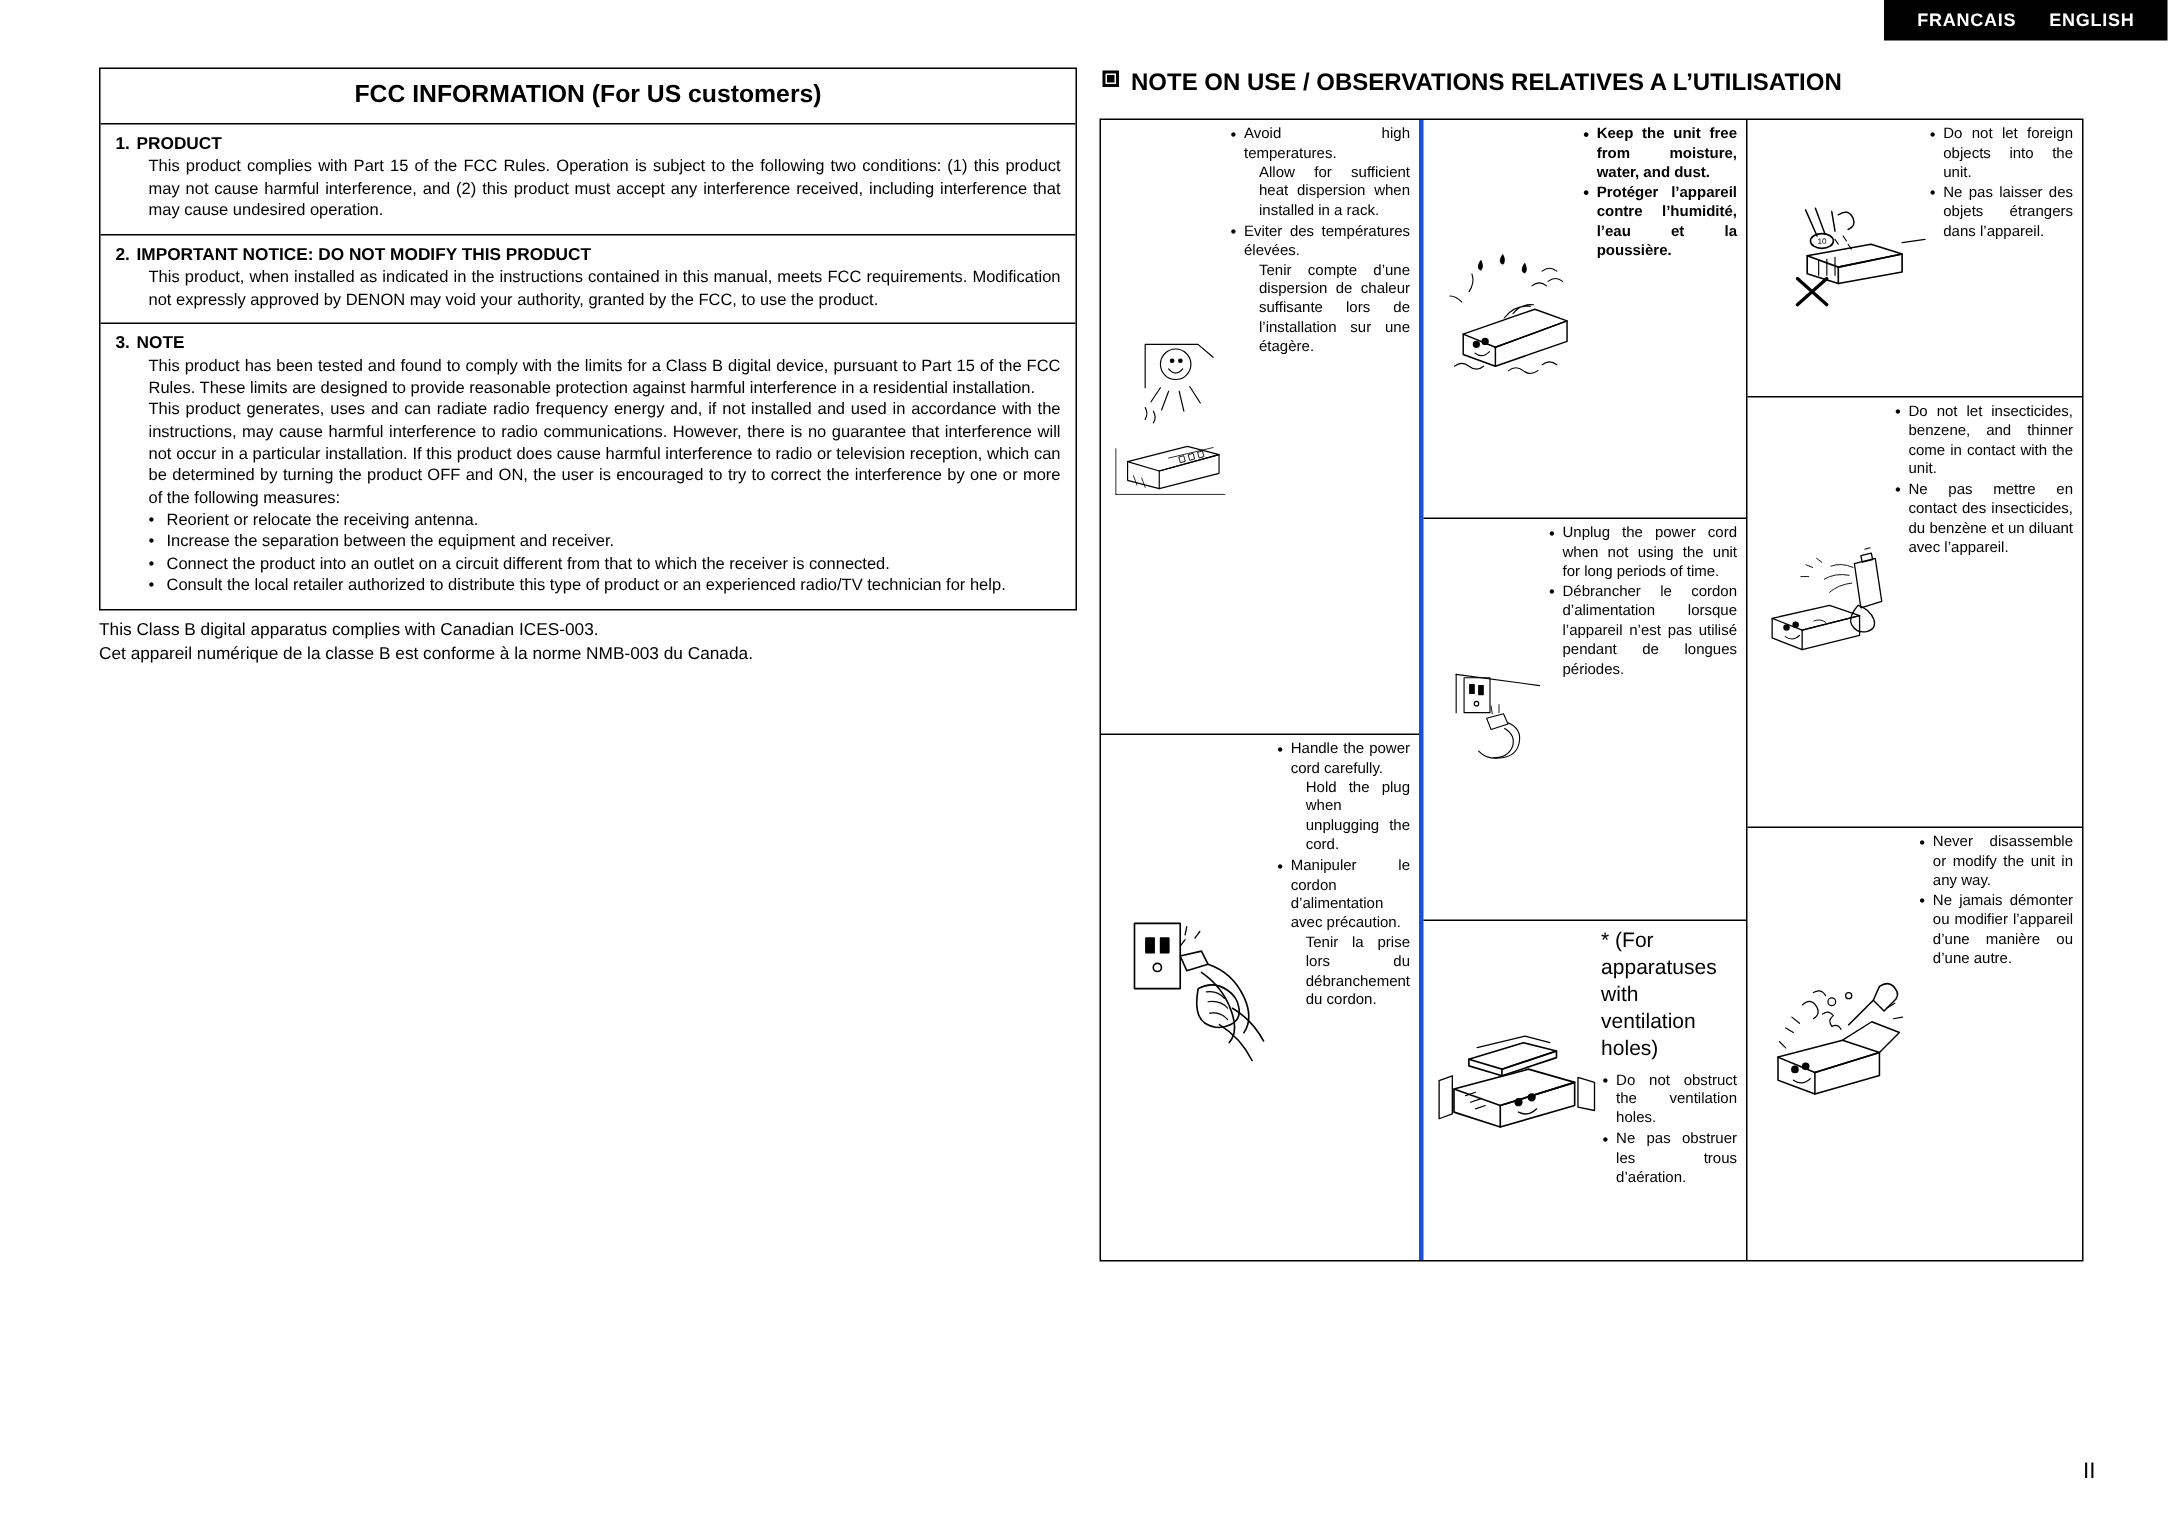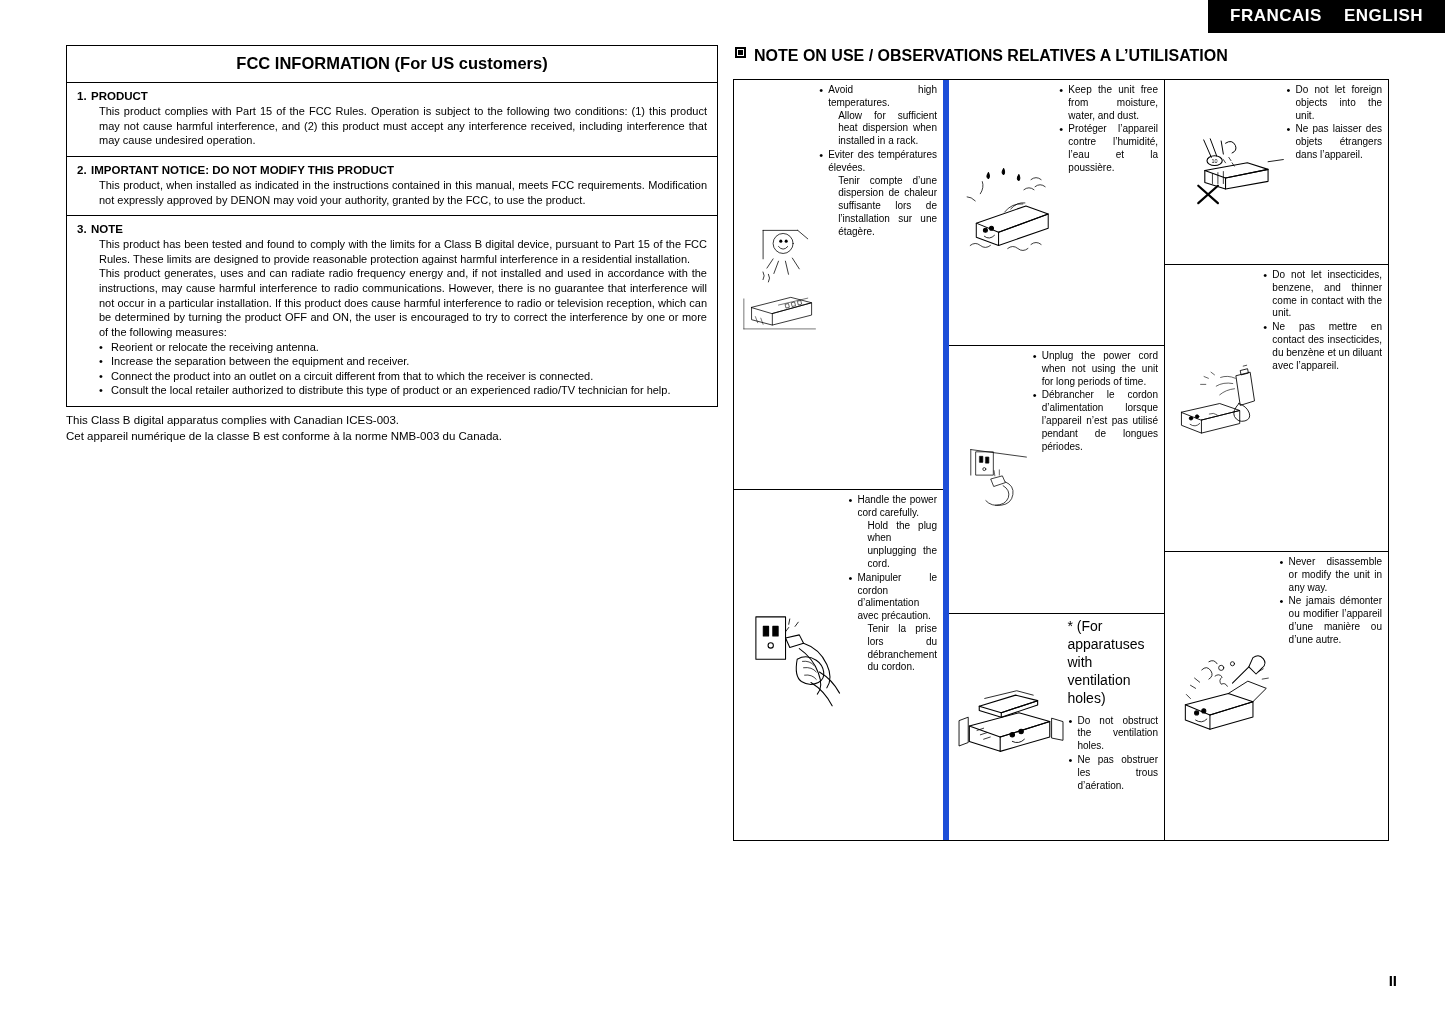--- a/index.html
+++ b/index.html
@@ -17,21 +17,21 @@
   }
 
   
   .lang-bar {
     position: absolute;
     top: 0;
     right: 0;
     background: #000000;
     color: #ffffff;
     font-weight: bold;
-    font-size: 17px;
+    font-size: 12px;
     letter-spacing: 0.5px;
     padding: 6px 22px 7px 22px;
     display: flex;
     gap: 22px;
   }
 
   
   .fcc-box {
     position: absolute;
     left: 66px;
@@ -127,21 +127,21 @@
     height: 762px;
     border: 1px solid #000;
     box-sizing: border-box;
     display: flex;
   }
   .col {
     box-sizing: border-box;
     display: flex;
     flex-direction: column;
   }
-  .col1 { width: 215px; border-right: 6px solid #1d4ed8; }
+  .col1 { width: 215px; border-right: 3px solid #1d4ed8; }
   .col2 { width: 216px; border-right: 1px solid #000; }
   .col3 { width: 223px; }
 
   .cell {
     box-sizing: border-box;
     position: relative;
     padding: 4px 6px 6px 6px;
     display: flex;
     flex-direction: row;
   }
@@ -170,21 +170,21 @@
     top: -1px;
     font-size: 11px;
   }
   .cap .sub { padding-left: 10px; display: block; }
   .cap .note-star { margin: 0 0 7px 0; font-size: 14px; }
 
   .page-num {
     position: absolute;
     right: 48px;
     bottom: 32px;
-    font-weight: bold;
+    font-weight: normal;
     font-size: 15px;
   }
 
   svg { display: block; }
 </style>
 </head>
 <body>
 
 <div class="lang-bar">
   <span>FRANCAIS</span>
@@ -316,21 +316,21 @@
             <span>Manipuler le cordon d’alimentation avec précaution.</span>
             <span class="sub">Tenir la prise lors du débranchement du cordon.</span>
           </li>
         </ul>
       </div>
     </div>
   </div>
 
   <div class="col col2">
 
-    <div class="cell" style="height:265px;">
+    <div class="cell" style="height:265px;font-weight:bold;">
       <div class="art">
         <svg viewBox="0 0 204 190" width="100%" height="100%" preserveAspectRatio="xMidYMid meet">
           <g fill="none" stroke="#000" stroke-width="2" stroke-linecap="round" stroke-linejoin="round">
 
             <path d="M66 18 q4 8 0 12 q-6 -2 0 -12 Z" fill="#000"></path>
             <path d="M96 10 q4 8 0 12 q-6 -2 0 -12 Z" fill="#000"></path>
             <path d="M126 22 q4 8 0 12 q-6 -2 0 -12 Z" fill="#000"></path>
 
             <path d="M150 32 q10 -8 20 0 M158 46 q10 -8 20 0 M136 52 q10 -8 20 0" stroke-width="1.5"></path>
 

